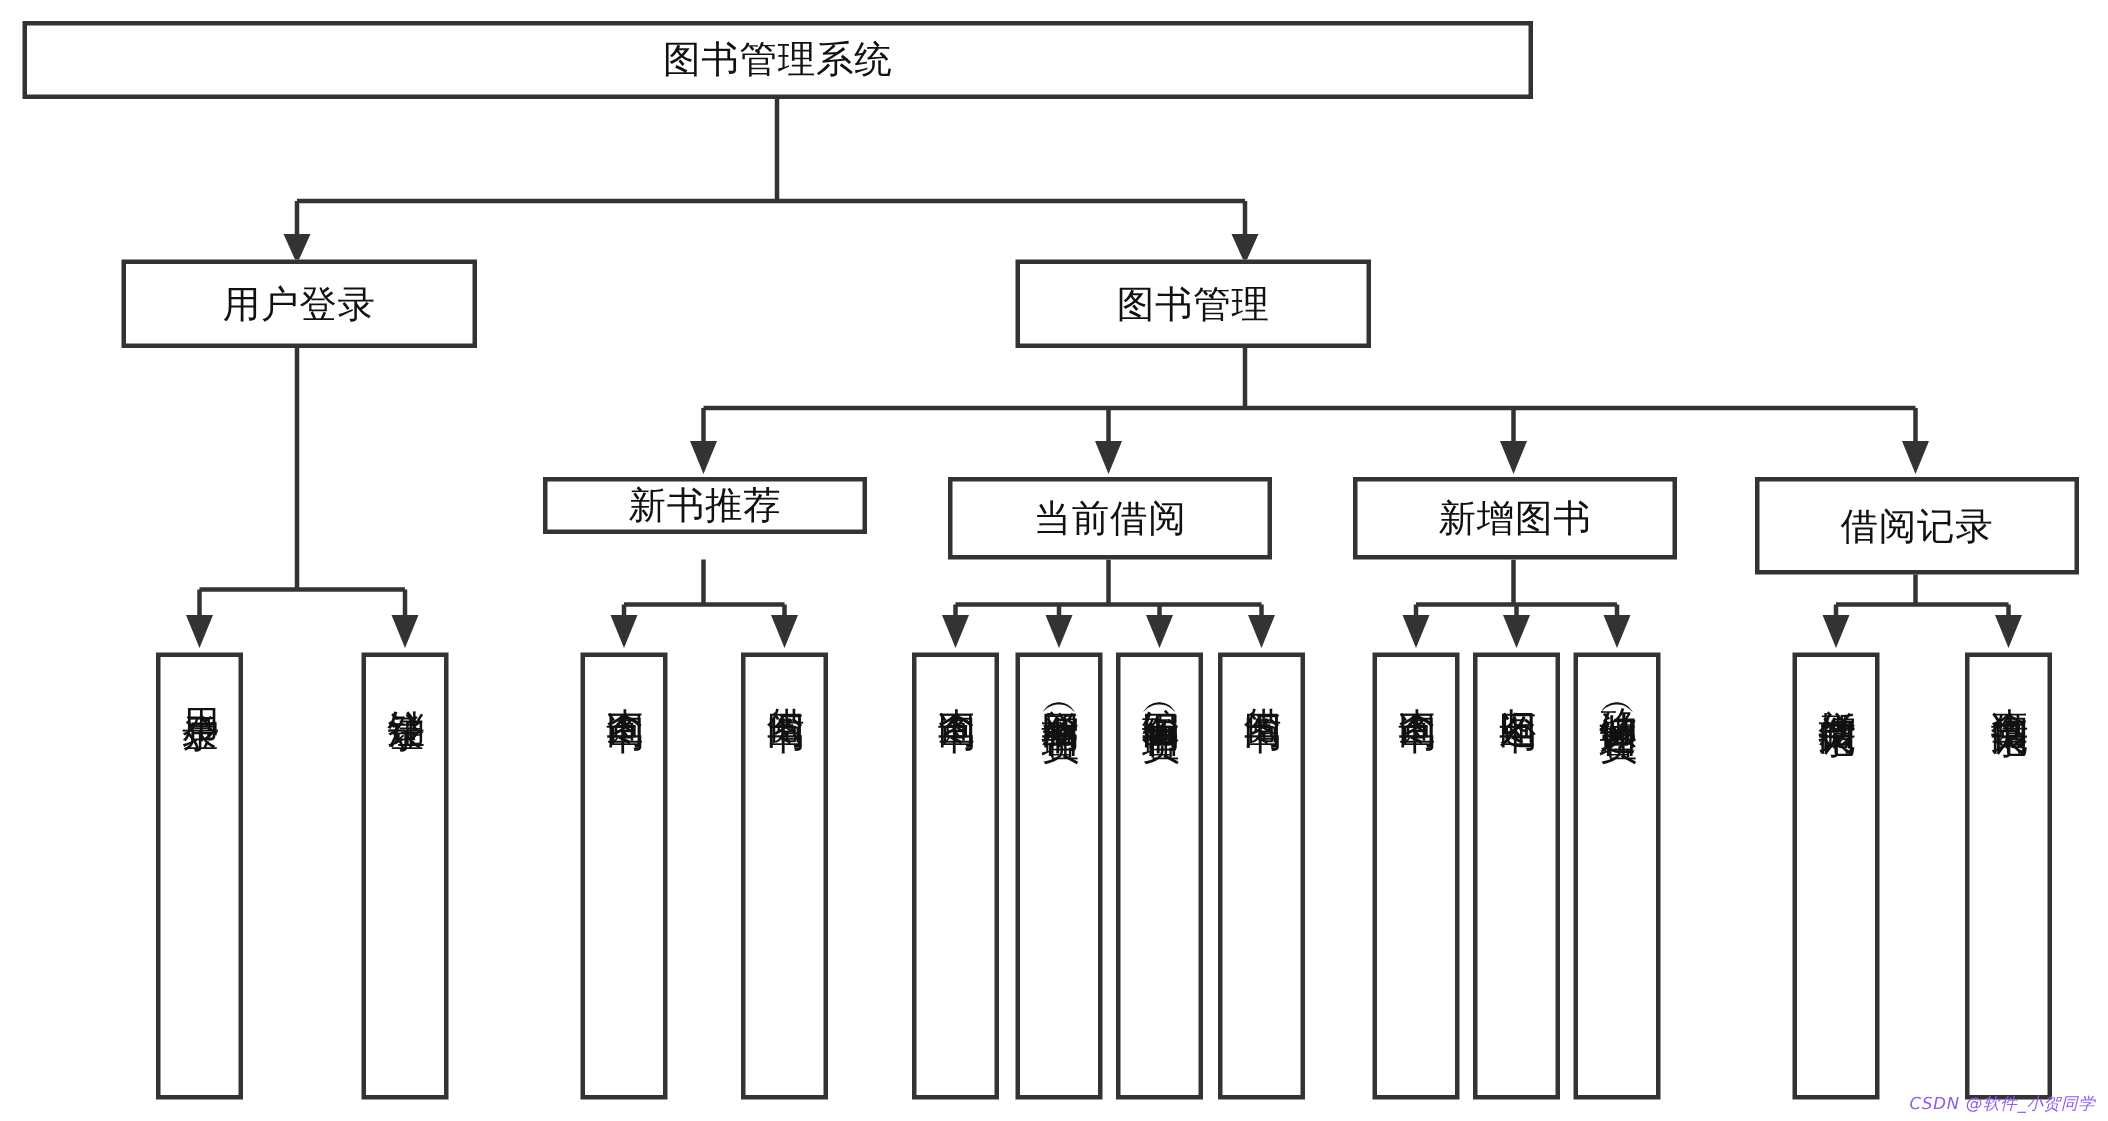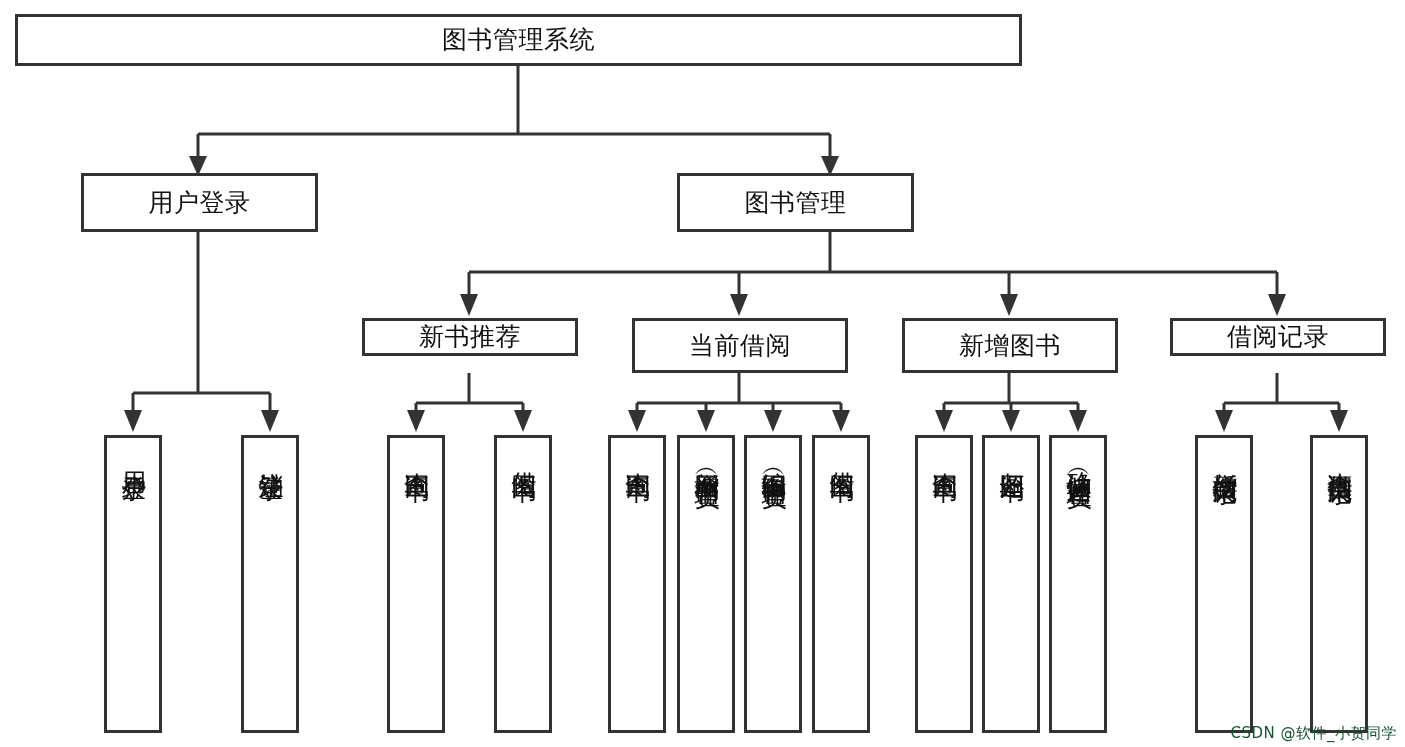--- a/index.html
+++ b/index.html
@@ -58,24 +58,25 @@
     text-orientation: upright;
     font-size: 25px;
     line-height: 1.15;
     letter-spacing: 2px;
     white-space: nowrap;
   }
   .watermark {
     position: absolute;
     right: 8px;
     bottom: 4px;
-    font-size: 15px;
-    color: #14532d;
+    font-size: 11px;
+    color: #8b5cf6;
     letter-spacing: 0.5px;
     white-space: nowrap;
+    font-style: italic;
   }
 </style>
 </head>
 <body>
 
 <div id="canvas">
 
   <svg class="edges" viewBox="0 0 1405 747">
     <defs>
       <marker id="arrow" viewBox="0 0 12 12" refX="6" refY="11" markerWidth="12" markerHeight="12" orient="auto-start-reverse" markerUnits="userSpaceOnUse">
@@ -160,21 +161,21 @@
 
   <div class="node horiz" style="left:362px; top:318px; width:216px; height:38px;">
     <span class="label">新书推荐</span>
   </div>
   <div class="node horiz" style="left:632px; top:318px; width:216px; height:55px;">
     <span class="label">当前借阅</span>
   </div>
   <div class="node horiz" style="left:902px; top:318px; width:216px; height:55px;">
     <span class="label">新增图书</span>
   </div>
-  <div class="node horiz" style="left:1170px; top:318px; width:216px; height:38px;">
+  <div class="node horiz" style="left:1170px; top:318px; width:216px; height:65px;">
     <span class="label">借阅记录</span>
   </div>
 
   <div class="node vert" style="left:104px; top:435px; width:58px; height:298px;">
     <span class="label">用户登录</span>
   </div>
   <div class="node vert" style="left:241px; top:435px; width:58px; height:298px;">
     <span class="label">注销登录</span>
   </div>
 

